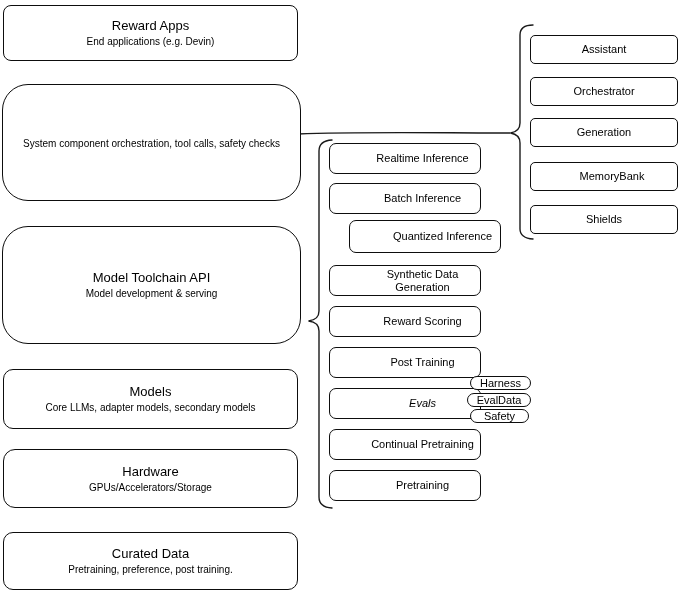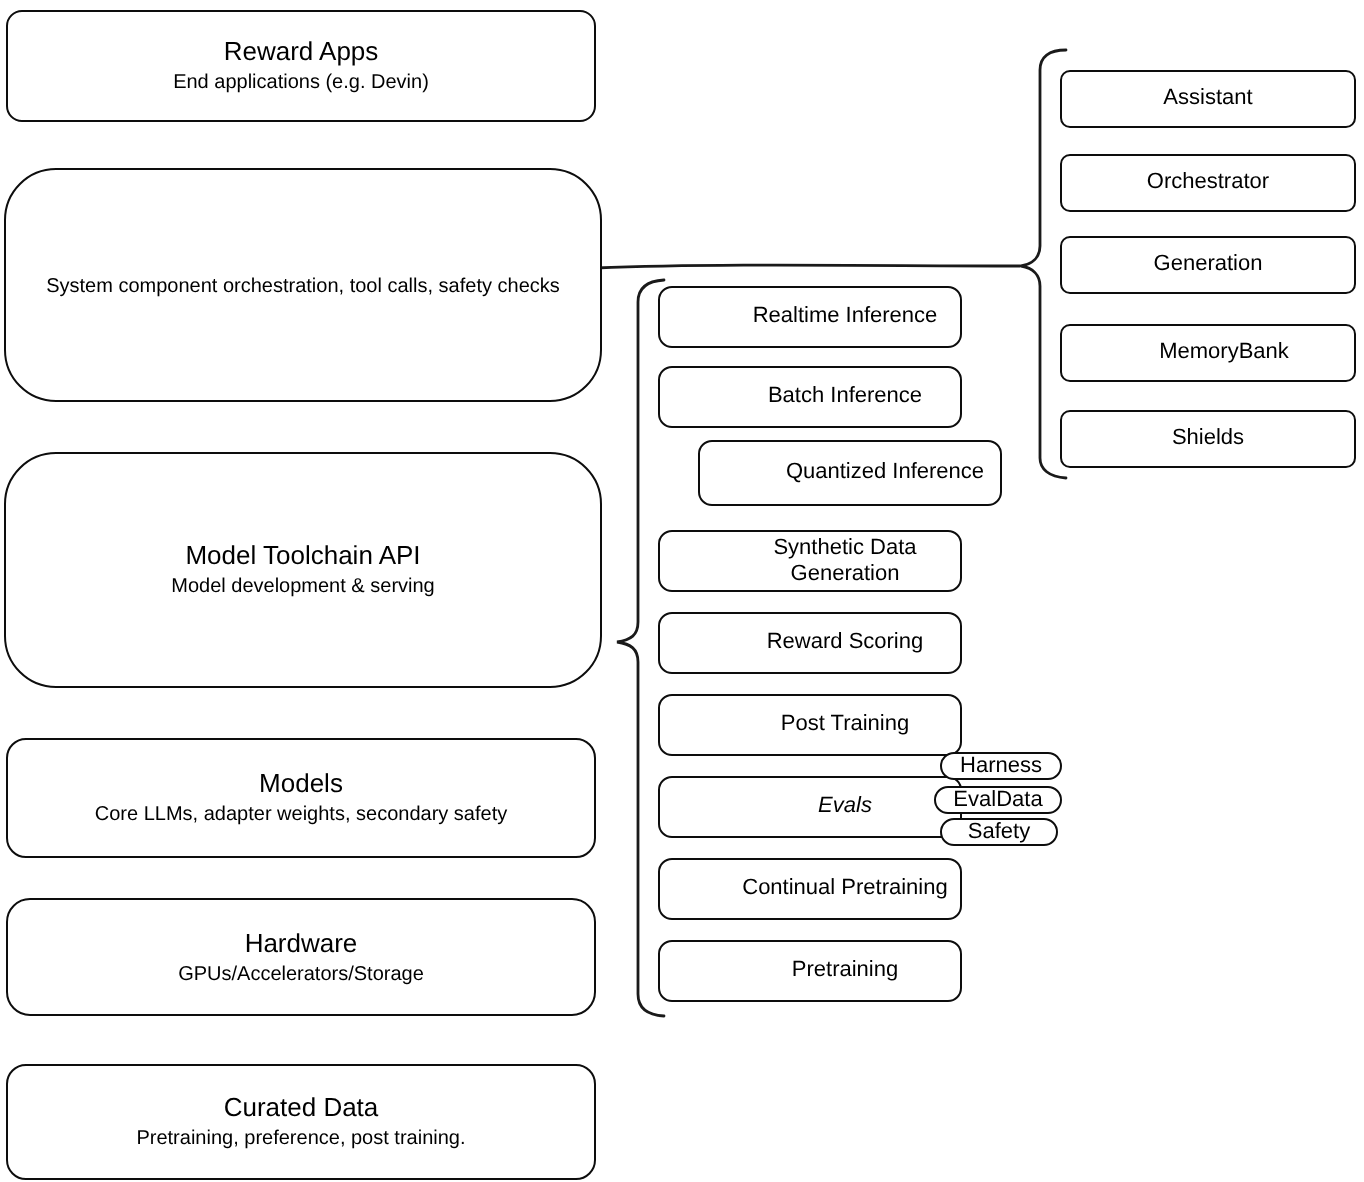--- a/index.html
+++ b/index.html
@@ -45,21 +45,21 @@
     <div class="subtitle">System component orchestration, tool calls, safety checks</div>
   </div>
 
   <div class="box layer" style="left:2px;top:226px;width:299px;height:118px;border-radius:26px;">
     <div class="title">Model Toolchain API</div>
     <div class="subtitle">Model development &amp; serving</div>
   </div>
 
   <div class="box layer" style="left:3px;top:369px;width:295px;height:60px;border-radius:10px;">
     <div class="title">Models</div>
-    <div class="subtitle">Core LLMs, adapter weights, secondary safety</div>
+    <div class="subtitle">Core LLMs, adapter models, secondary models</div>
   </div>
 
   <div class="box layer" style="left:3px;top:449px;width:295px;height:59px;border-radius:12px;">
     <div class="title">Hardware</div>
     <div class="subtitle">GPUs/Accelerators/Storage</div>
   </div>
 
   <div class="box layer" style="left:3px;top:532px;width:295px;height:58px;border-radius:10px;">
     <div class="title">Curated Data</div>
     <div class="subtitle">Pretraining, preference, post training.</div>

